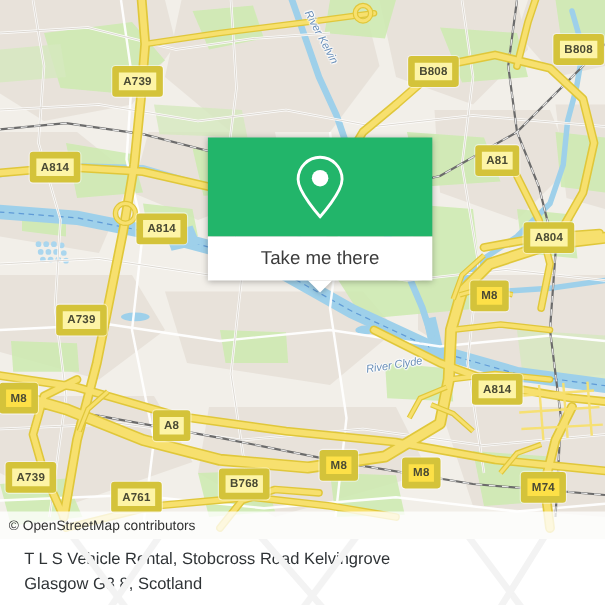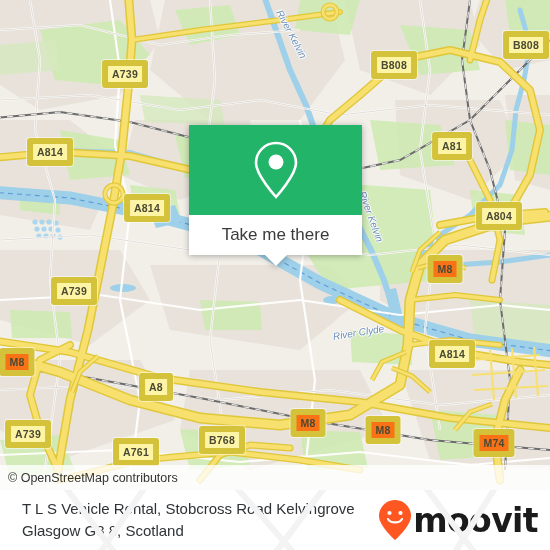--- a/index.html
+++ b/index.html
@@ -40,21 +40,21 @@
     font-size: 10.5px;
     font-weight: bold;
     letter-spacing: .2px;
     line-height: 1;
     padding: 2.5px 4px 3px 4px;
     white-space: nowrap;
     font-family: "Liberation Sans", sans-serif;
     box-shadow: 0 0 0 1px rgba(255,255,255,.5);
   }
   .shield.motorway {
-    background: #f97316;
+    background: #fde047;
     border-color: #d4c33a;
   }
   .shield.trunk {
     background: #fdf4a6;
     border-color: #d4c33a;
   }
 
   
   .water-label {
     position: absolute;
@@ -85,21 +85,21 @@
     box-sizing: border-box;
     font-family: "Liberation Sans", sans-serif;
     margin-top: 26px;
   }
 
   
   #callout {
     position: absolute;
     left: 189px;
     top: 125px;
-    width: 173px;
+    width: 204px;
     filter: drop-shadow(0 1px 3px rgba(0,0,0,.30));
   }
   #callout-head {
     height: 90px;
     background: #22b56a;
     display: flex;
     align-items: center;
     justify-content: center;
   }
   #callout-foot {
@@ -394,21 +394,21 @@
       <div class="shield trunk" style="left:499px; top:216px;">A804</div>
       <div class="shield motorway" style="left:445px; top:269px;">M8</div>
       <div class="shield trunk" style="left:74px;  top:291px;">A739</div>
       <div class="shield motorway" style="left:17px;  top:362px;">M8</div>
       <div class="shield trunk" style="left:452px; top:354px;">A814</div>
       <div class="shield trunk" style="left:156px; top:387px;">A8</div>
       <div class="shield trunk" style="left:28px;  top:434px;">A739</div>
       <div class="shield motorway" style="left:308px; top:423px;">M8</div>
       <div class="shield motorway" style="left:383px; top:430px;">M8</div>
       <div class="shield motorway" style="left:494px; top:443px;">M74</div>
-      <div class="shield trunk" style="left:124px; top:452px;margin-left:12px;">A761</div>
+      <div class="shield trunk" style="left:124px; top:452px;">A761</div>
       <div class="shield trunk" style="left:222px; top:440px;">B768</div>
     </div>
 
     <div>
       <div class="water-label" style="left:279px; top:5px;   transform: rotate(62deg);">River Kelvin</div>
       <div class="water-label" style="left:362px; top:186px; transform: rotate(70deg);">River Kelvin</div>
       <div class="water-label" style="left:333px; top:331px; transform: rotate(-9deg);">River Clyde</div>
     </div>
 
     <div id="callout">
@@ -439,24 +439,15 @@
         <path d="M420 -10 L480 70"></path>
         <path d="M500 -10 L450 70"></path>
       </g>
     </svg>
 
     <div id="footer-text">
       <div>T L S Vehicle Rental, Stobcross Road Kelvingrove</div>
       <div>Glasgow G3 8, Scotland</div>
     </div>
 
-    <div id="footer-logo">
-      <svg width="34" height="42" viewBox="0 0 34 42">
-        <path d="M17 1 C8.2 1 1 8.2 1 17 C1 27 17 41 17 41 C17 41 33 27 33 17 C33 8.2 25.8 1 17 1 Z" fill="#ff5722"></path>
-        <circle cx="11.5" cy="14" r="2.1" fill="#ffffff"></circle>
-        <circle cx="22.5" cy="14" r="2.1" fill="#ffffff"></circle>
-        <path d="M10 20 C12.5 24.5 21.5 24.5 24 20" fill="none" stroke="#ffffff" stroke-width="2.1" stroke-linecap="round"></path>
-      </svg>
-      <span id="logo-word">moovit</span>
-    </div>
   </div>
 
 </div>
 
 </body></html>

